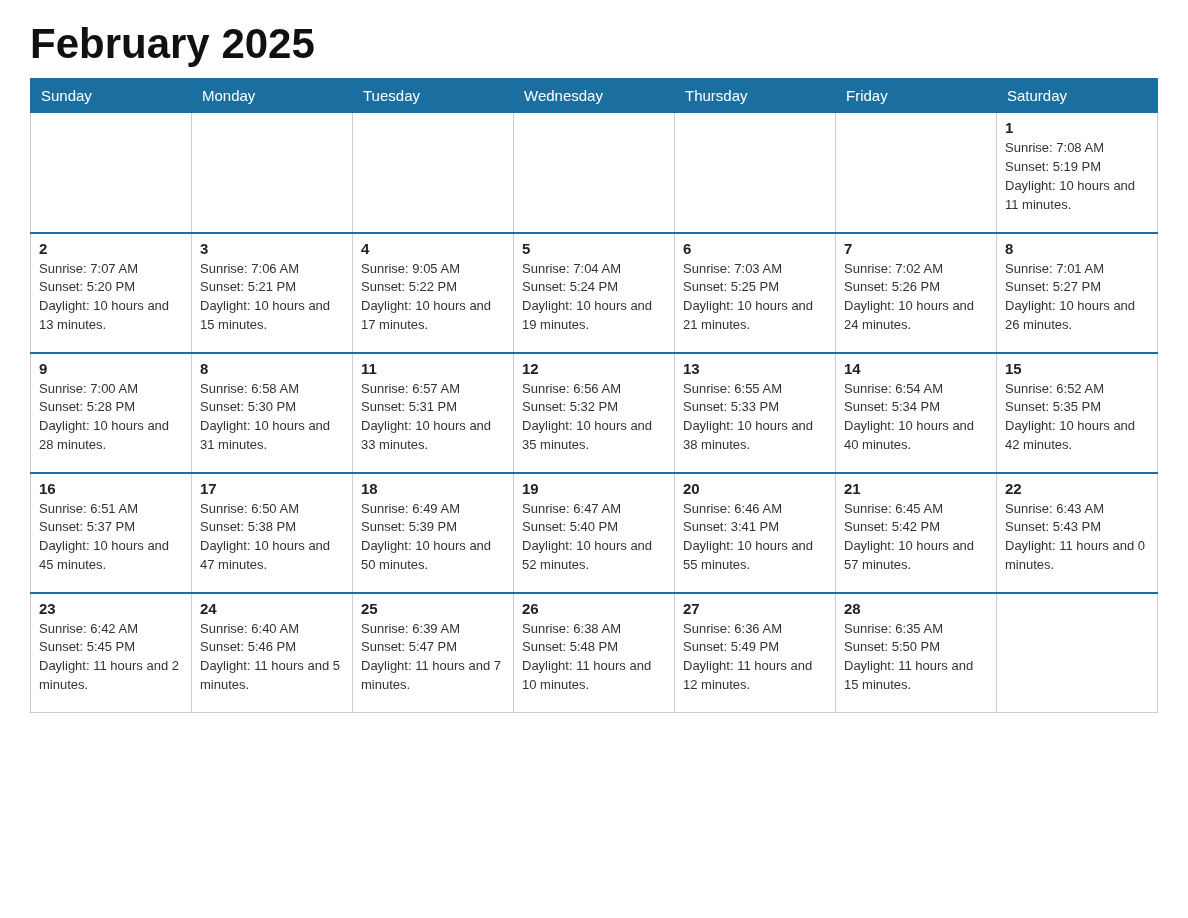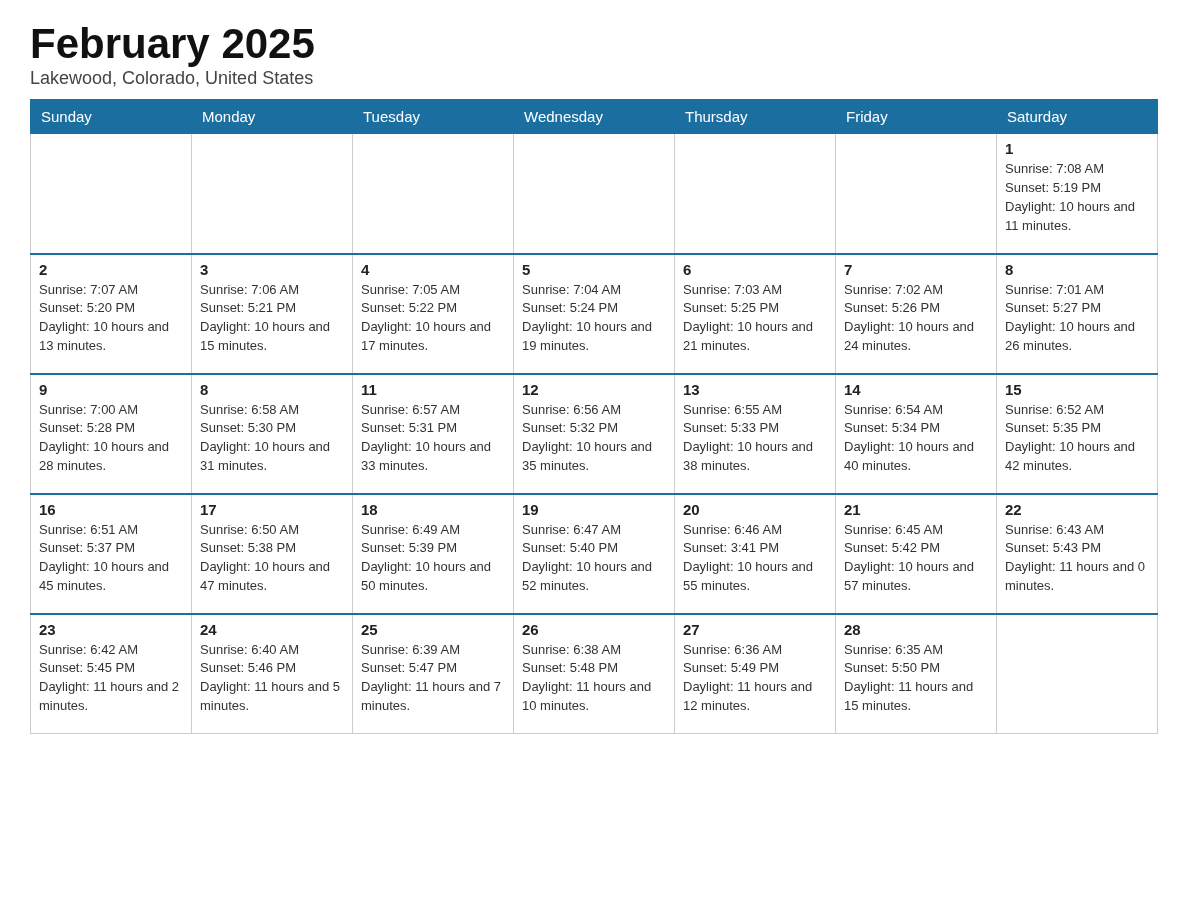--- a/index.html
+++ b/index.html
@@ -28,20 +28,21 @@
     .logo-text-blue {
       font-size: 22px;
       font-weight: bold;
       color: #1a7abf;
     }
     .logo-line1 {
       display: flex;
       align-items: center;
     }
     .title-block {
+      text-align: right;
     }
     .title-block h1 {
       font-size: 42px;
       font-weight: bold;
       color: #111;
     }
     .title-block h2 {
       font-size: 18px;
       font-weight: normal;
       color: #444;
@@ -86,21 +87,20 @@
     .row-top td {
       border-top: 2px solid #1a6fa0;
     }
   </style>
 </head>
 <body>
 
 <div class="header">
   <div class="title-block">
     <h1>February 2025</h1>
-    <h2>Lakewood, Colorado, United States</h2>
   </div>
 </div>
 
 <table class="calendar">
   <thead>
     <tr>
     <th>Sunday</th>
         <th>Monday</th>
         <th>Tuesday</th>
         <th>Wednesday</th>
@@ -132,21 +132,21 @@
 Daylight: 10 hours and 13 minutes.</div>
         </td>
         <td>
           <span class="day-number">3</span>
           <div class="day-info">Sunrise: 7:06 AM
 Sunset: 5:21 PM
 Daylight: 10 hours and 15 minutes.</div>
         </td>
         <td>
           <span class="day-number">4</span>
-          <div class="day-info">Sunrise: 7:05 AM
+          <div class="day-info">Sunrise: 9:05 AM
 Sunset: 5:22 PM
 Daylight: 10 hours and 17 minutes.</div>
         </td>
         <td>
           <span class="day-number">5</span>
           <div class="day-info">Sunrise: 7:04 AM
 Sunset: 5:24 PM
 Daylight: 10 hours and 19 minutes.</div>
         </td>
         <td>

